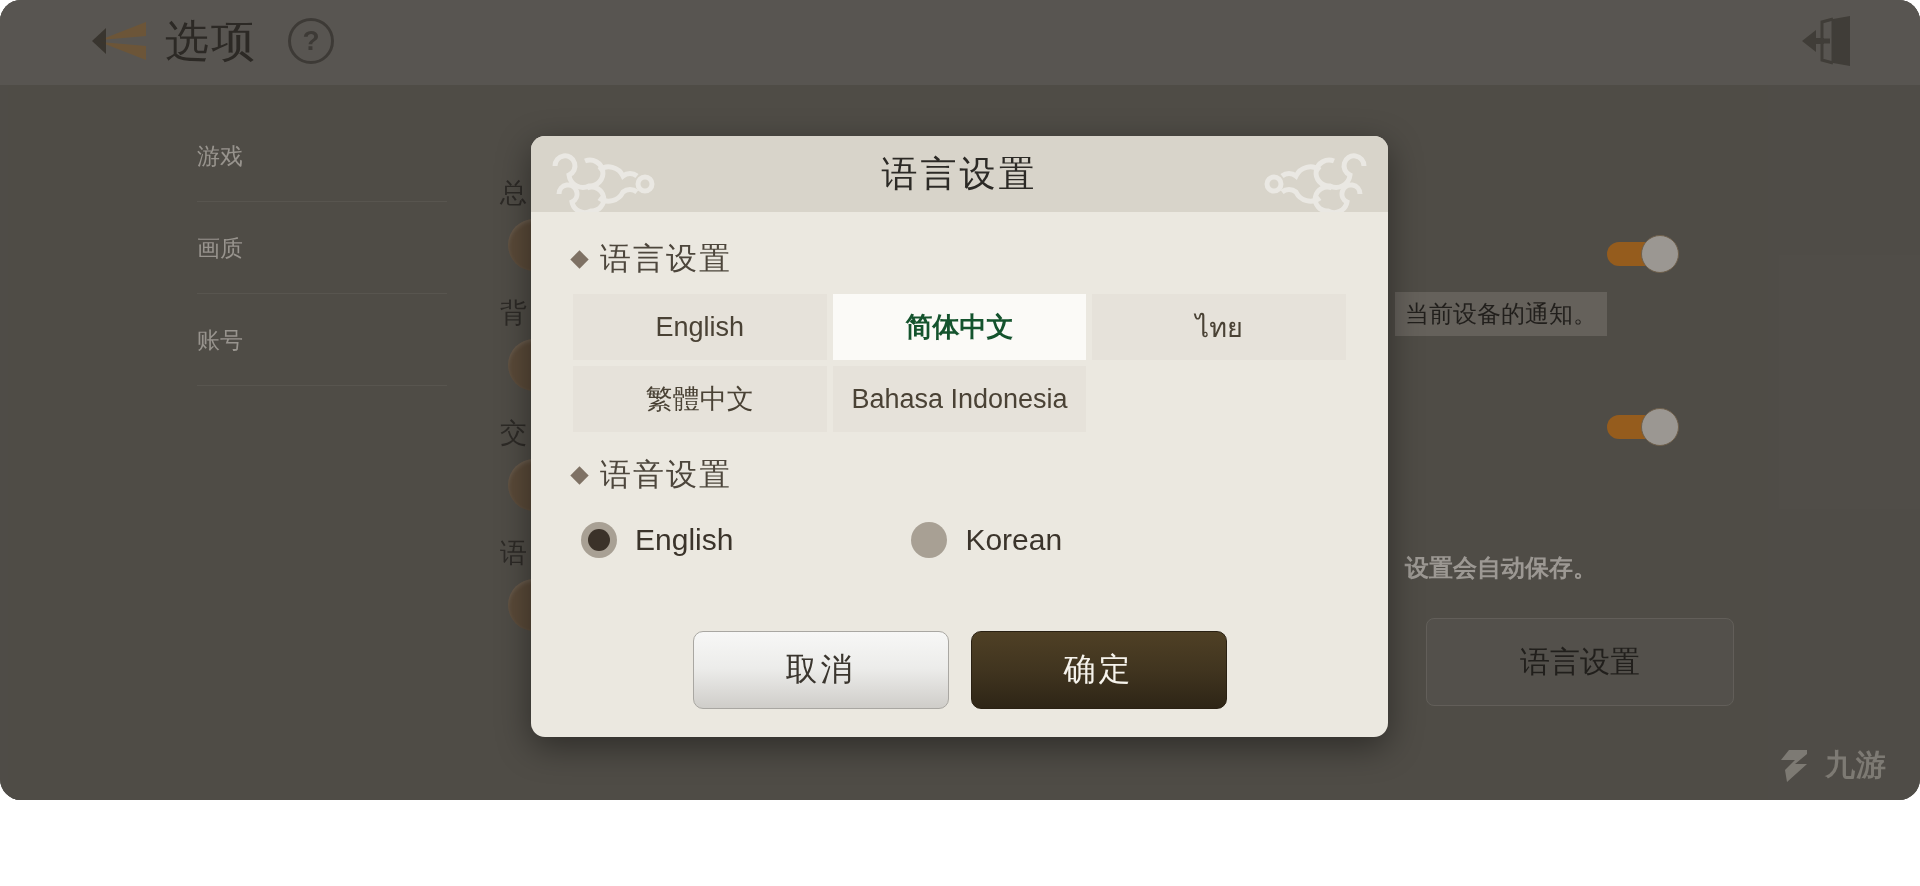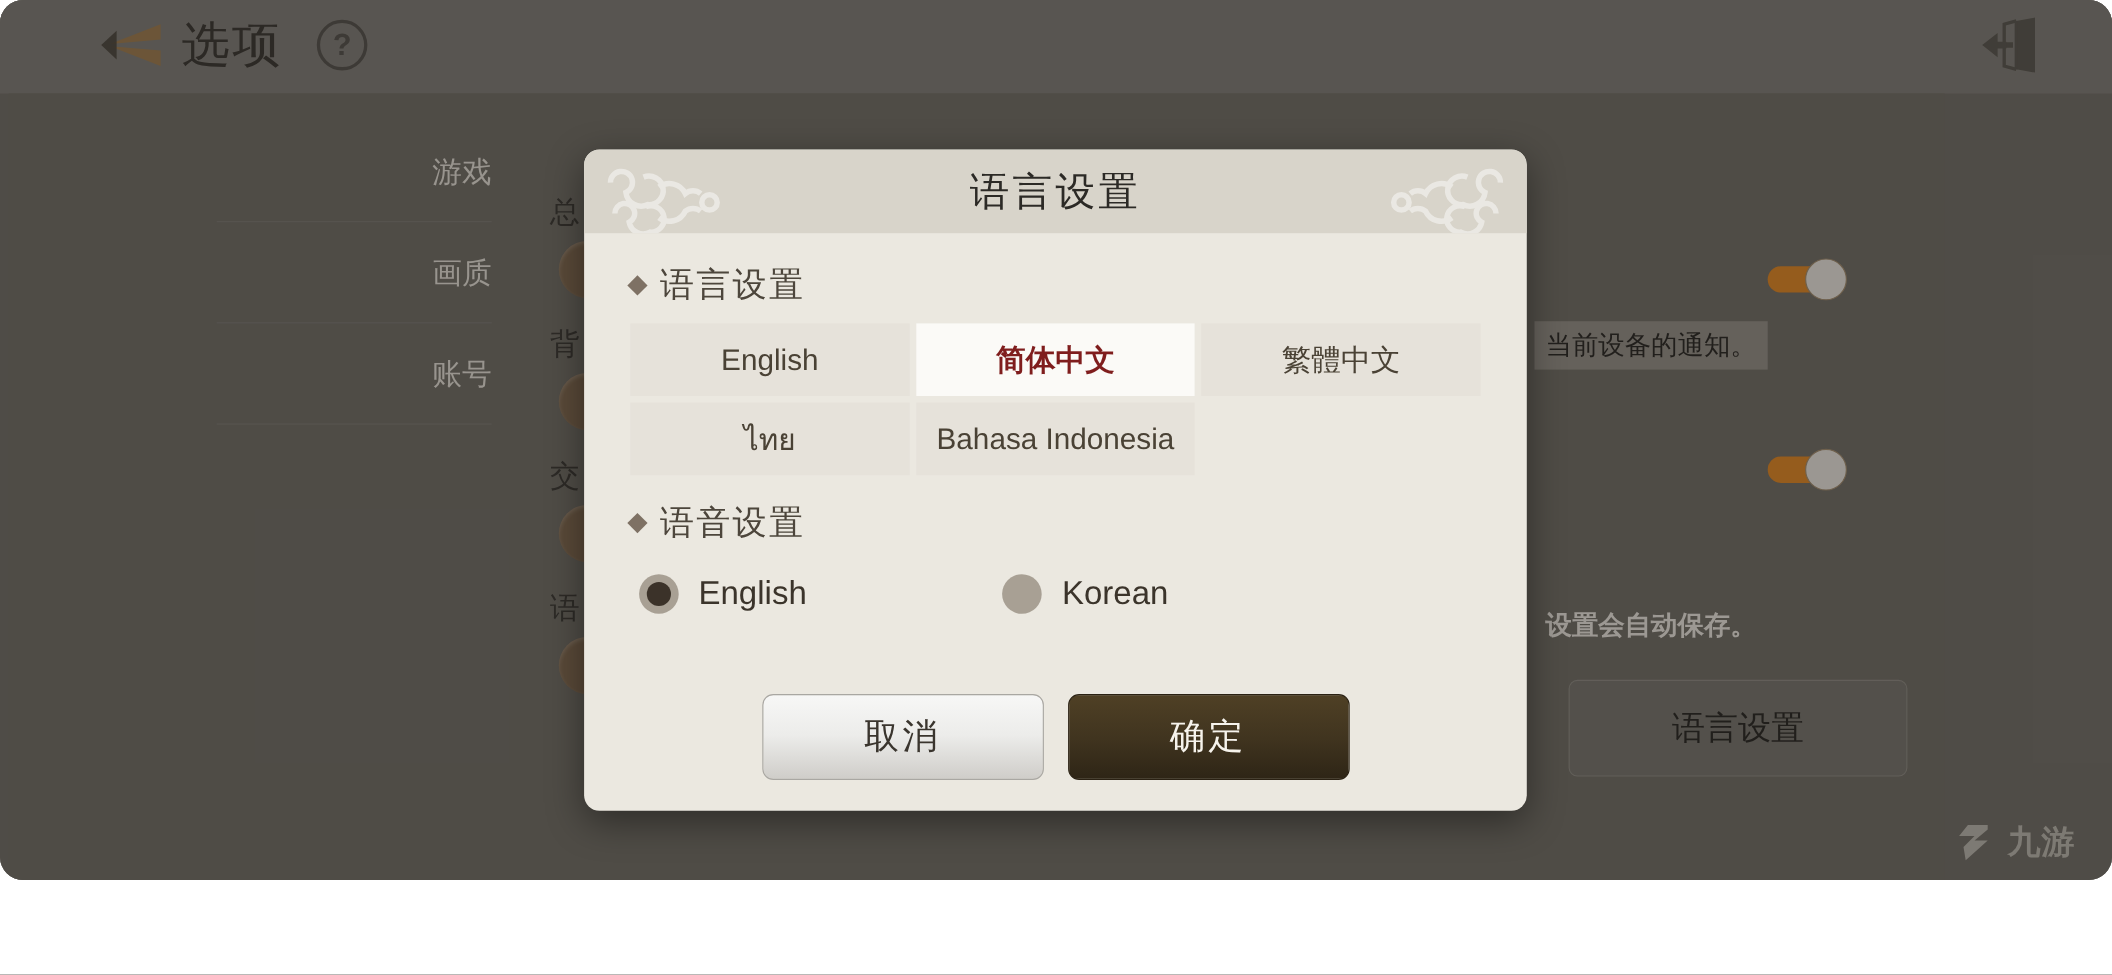--- a/index.html
+++ b/index.html
@@ -86,22 +86,22 @@
 
   .sidebar {
     position: absolute;
     left: 197px; top: 110px;
     width: 250px;
   }
 
   .side-item {
     height: 92px;
     line-height: 92px;
-    text-align: right;
-    font-size: 27px;
+    text-align: left;
+    font-size: 23px;
     color: #c9c5bd;
     border-bottom: 1px solid #6d6a64;
     position: relative;
   }
   .side-item.active {
     background: #433f39;
     color: #cdc8c0;
     border-bottom-color: #433f39;
   }
 
@@ -254,21 +254,21 @@
     font-size: 27px;
     display: flex;
     align-items: center;
     justify-content: center;
     border: none;
     font-family: inherit;
     cursor: pointer;
   }
   .lang-btn.selected {
     background: #fbfaf7;
-    color: #7f1d1d;
+    color: #14532d;
     font-weight: 600;
   }
 
   .voice-row {
     display: flex;
     align-items: center;
     margin-top: 26px;
     padding-left: 8px;
   }
   .voice-opt {
@@ -463,22 +463,22 @@
     <div class="modal-body">
 
       <div class="section-head">
         <span class="diamond"></span>
         <span class="section-title">语言设置</span>
       </div>
 
       <div class="lang-grid">
         <button class="lang-btn">English</button>
         <button class="lang-btn selected">简体中文</button>
+        <button class="lang-btn">ไทย</button>
         <button class="lang-btn">繁體中文</button>
-        <button class="lang-btn">ไทย</button>
         <button class="lang-btn">Bahasa Indonesia</button>
       </div>
 
       <div class="section-head" style="margin-top:22px;">
         <span class="diamond"></span>
         <span class="section-title">语音设置</span>
       </div>
 
       <div class="voice-row">
         <div class="voice-opt">

